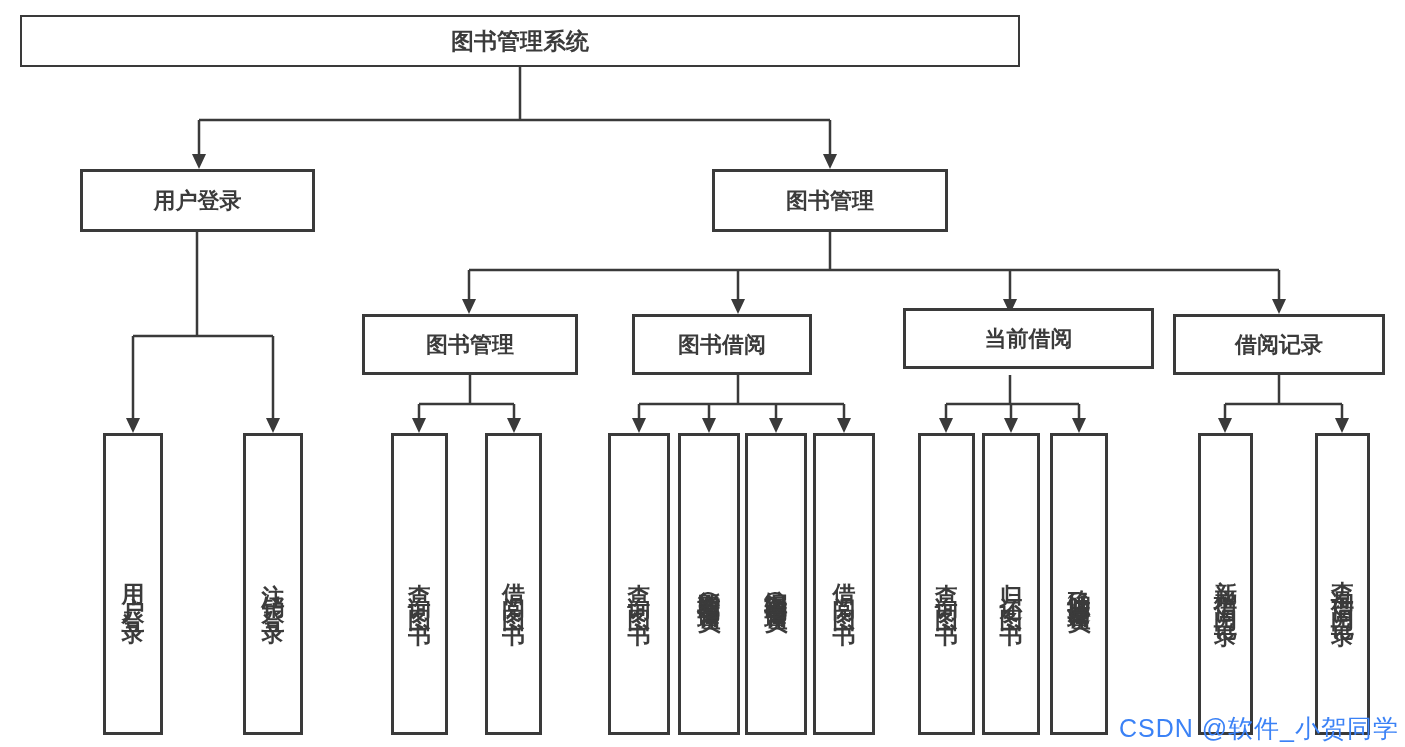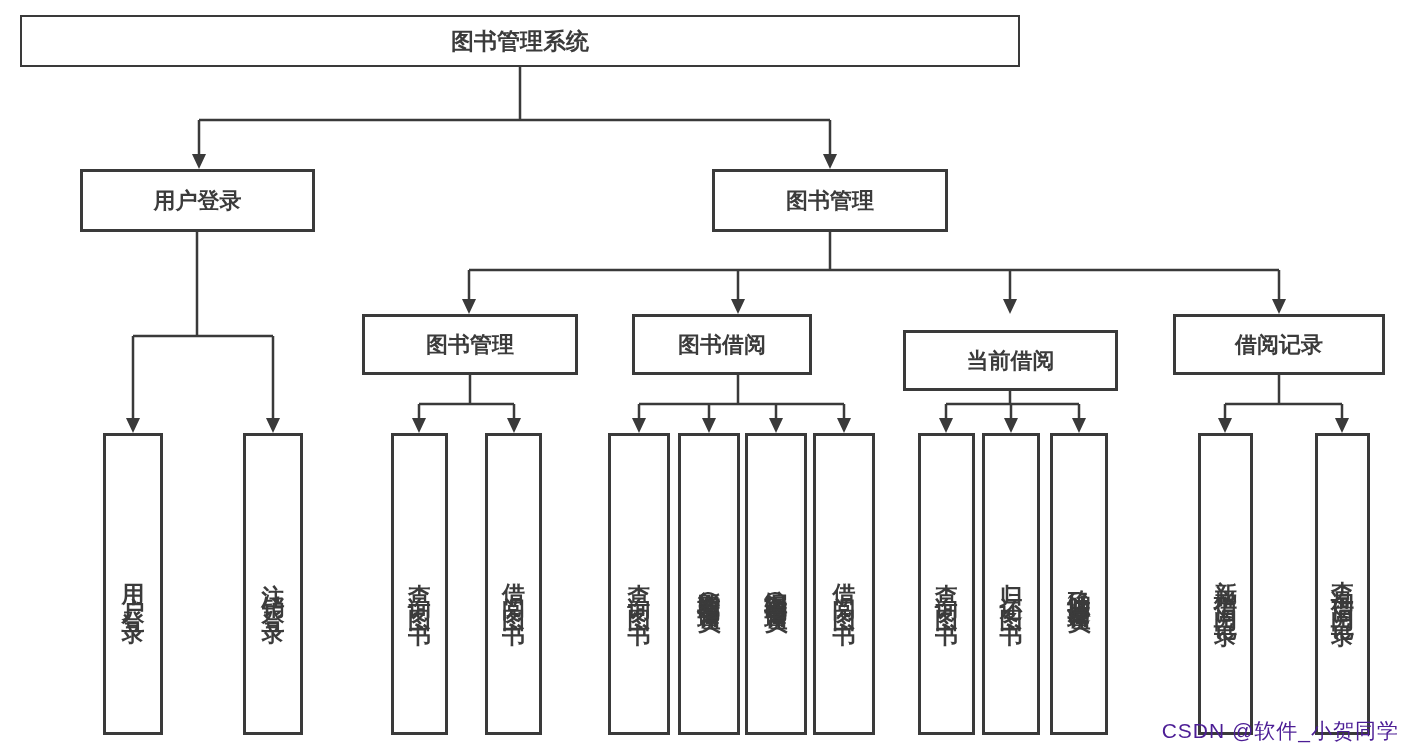--- a/index.html
+++ b/index.html
@@ -46,22 +46,22 @@
     line-height: 1;
     font-size: 23px;
   }
   .sp-wide  { letter-spacing: 13px; text-indent: 13px; }
   .sp-med   { letter-spacing: 9px;  text-indent: 9px; }
   .sp-tight { letter-spacing: 3px;  text-indent: 3px; }
   .watermark {
     position: absolute;
     right: 6px;
     bottom: 2px;
-    font-size: 21px;
-    color: #4c1d95;
+    font-size: 25px;
+    color: #3b82f6;
     letter-spacing: 1px;
   }
 </style>
 </head>
 <body>
 
 <div class="canvas">
 
   <svg class="lines-layer" viewBox="0 0 1405 747" xmlns="http://www.w3.org/2000/svg">
     <path fill="none" stroke="#3a3a3a" stroke-width="2.5" d="
@@ -95,21 +95,21 @@
     </g>
   </svg>
 
   <div class="node root" style="left:20px; top:15px; width:1000px; height:52px;">图书管理系统</div>
 
   <div class="node" style="left:80px; top:169px; width:235px; height:63px;">用户登录</div>
   <div class="node" style="left:712px; top:169px; width:236px; height:63px;">图书管理</div>
 
   <div class="node" style="left:362px; top:314px; width:216px; height:61px;">图书管理</div>
   <div class="node" style="left:632px; top:314px; width:180px; height:61px;">图书借阅</div>
-  <div class="node" style="left:903px; top:330px; width:215px; height:61px;">当前借阅</div>
+  <div class="node" style="left:903px; top:308px; width:251px; height:61px;">当前借阅</div>
   <div class="node" style="left:1173px; top:314px; width:212px; height:61px;">借阅记录</div>
 
   <div class="node vnode sp-wide" style="left:103px; top:433px; width:60px; height:302px;">用户登录</div>
   <div class="node vnode sp-wide" style="left:243px; top:433px; width:60px; height:302px;">注销登录</div>
 
   <div class="node vnode sp-wide" style="left:391px; top:433px; width:57px; height:302px;">查询图书</div>
   <div class="node vnode sp-wide" style="left:485px; top:433px; width:57px; height:302px;">借阅图书</div>
 
   <div class="node vnode sp-wide" style="left:608px; top:433px; width:62px; height:302px;">查询图书</div>
   <div class="node vnode sp-tight" style="left:678px; top:433px; width:62px; height:302px;">新增图书（管理员）</div>

